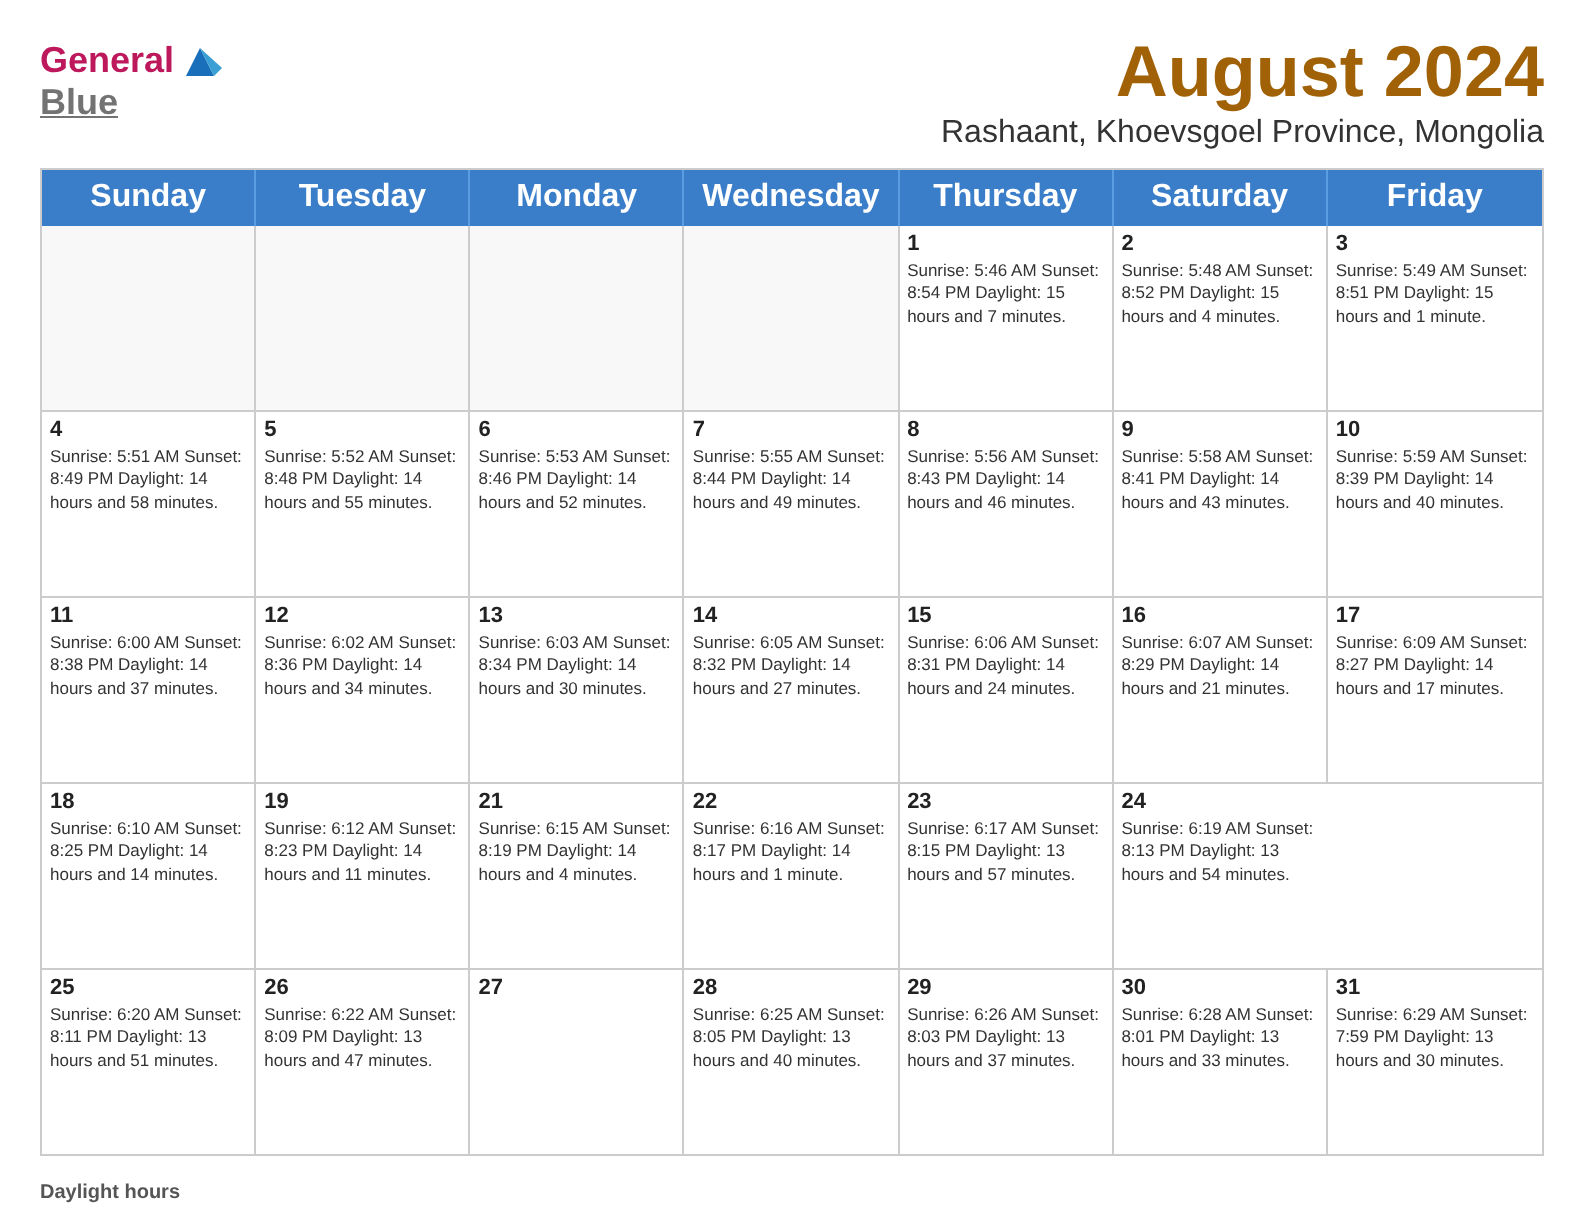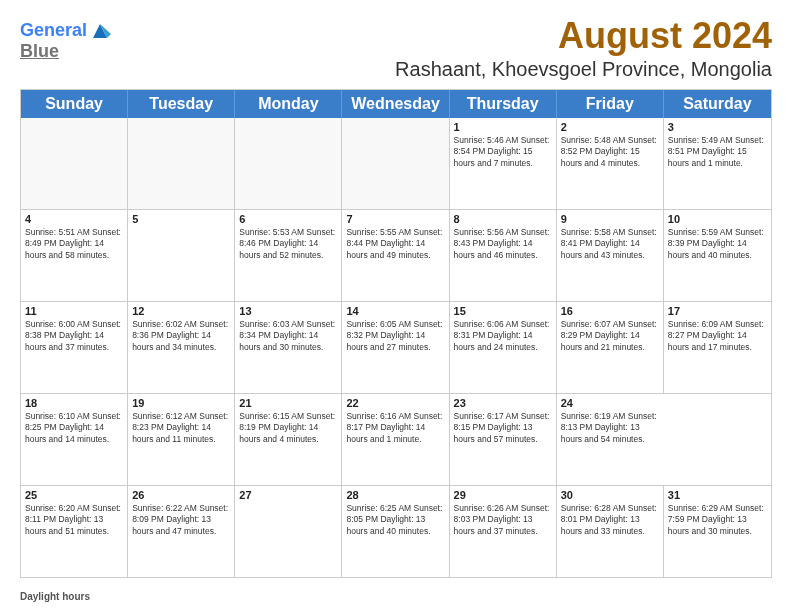--- a/index.html
+++ b/index.html
@@ -26,38 +26,38 @@
     .logo {
       display: flex;
       align-items: center;
       margin-top: 4px;
     }
     .logo-text {
       font-size: 18px;
       font-weight: bold;
       line-height: 1.1;
     }
-    .logo-general { color: #3b82f6; }
+    .logo-general { color: #be185d; }
     .logo-blue { color: #737373; text-decoration: underline; }
     .logo-icon {
       width: 22px;
       height: 22px;
       margin-left: 2px;
     }
     .title-block {
       text-align: right;
     }
     .main-title {
       font-size: 36px;
       font-weight: bold;
       color: #a16207;
       line-height: 1.1;
     }
     .subtitle {
-      font-size: 20px;
+      font-size: 16px;
       color: #333;
       margin-top: 2px;
     }
     .calendar {
       flex: 1;
       display: flex;
       flex-direction: column;
       border: 1px solid #ccc;
     }
     .cal-header {
@@ -141,22 +141,22 @@
     </div>
   </div>
 
   <div class="calendar">
     <div class="cal-header">
     <div class="cal-header-cell">Sunday</div>
         <div class="cal-header-cell">Tuesday</div>
         <div class="cal-header-cell">Monday</div>
         <div class="cal-header-cell">Wednesday</div>
         <div class="cal-header-cell">Thursday</div>
+        <div class="cal-header-cell">Saturday</div>
         <div class="cal-header-cell">Friday</div>
-        <div class="cal-header-cell">Saturday</div>
       </div>
     <div class="cal-body">
     <div class="cal-row">
           <div class="cal-cell empty"></div>
           <div class="cal-cell empty"></div>
           <div class="cal-cell empty"></div>
           <div class="cal-cell empty"></div>
           <div class="cal-cell">
             <div class="day-num">1</div>
             <div class="day-info">Sunrise: 5:46 AM
@@ -182,20 +182,24 @@
         <div class="cal-row">
           <div class="cal-cell">
             <div class="day-num">4</div>
             <div class="day-info">Sunrise: 5:51 AM
 Sunset: 8:49 PM
 Daylight: 14 hours
 and 58 minutes.</div>
           </div>
           <div class="cal-cell">
             <div class="day-num">5</div>
+            <div class="day-info">Sunrise: 5:52 AM
+Sunset: 8:48 PM
+Daylight: 14 hours
+and 55 minutes.</div>
           </div>
           <div class="cal-cell">
             <div class="day-num">6</div>
             <div class="day-info">Sunrise: 5:53 AM
 Sunset: 8:46 PM
 Daylight: 14 hours
 and 52 minutes.</div>
           </div>
           <div class="cal-cell">
             <div class="day-num">7</div>

